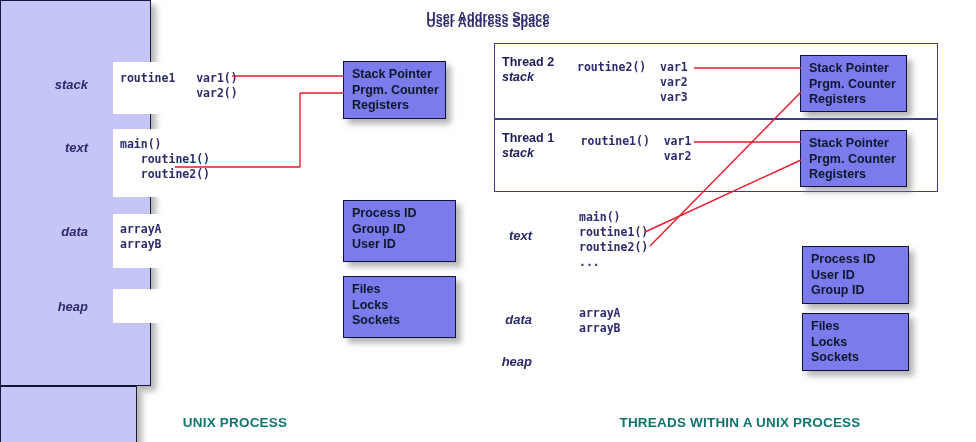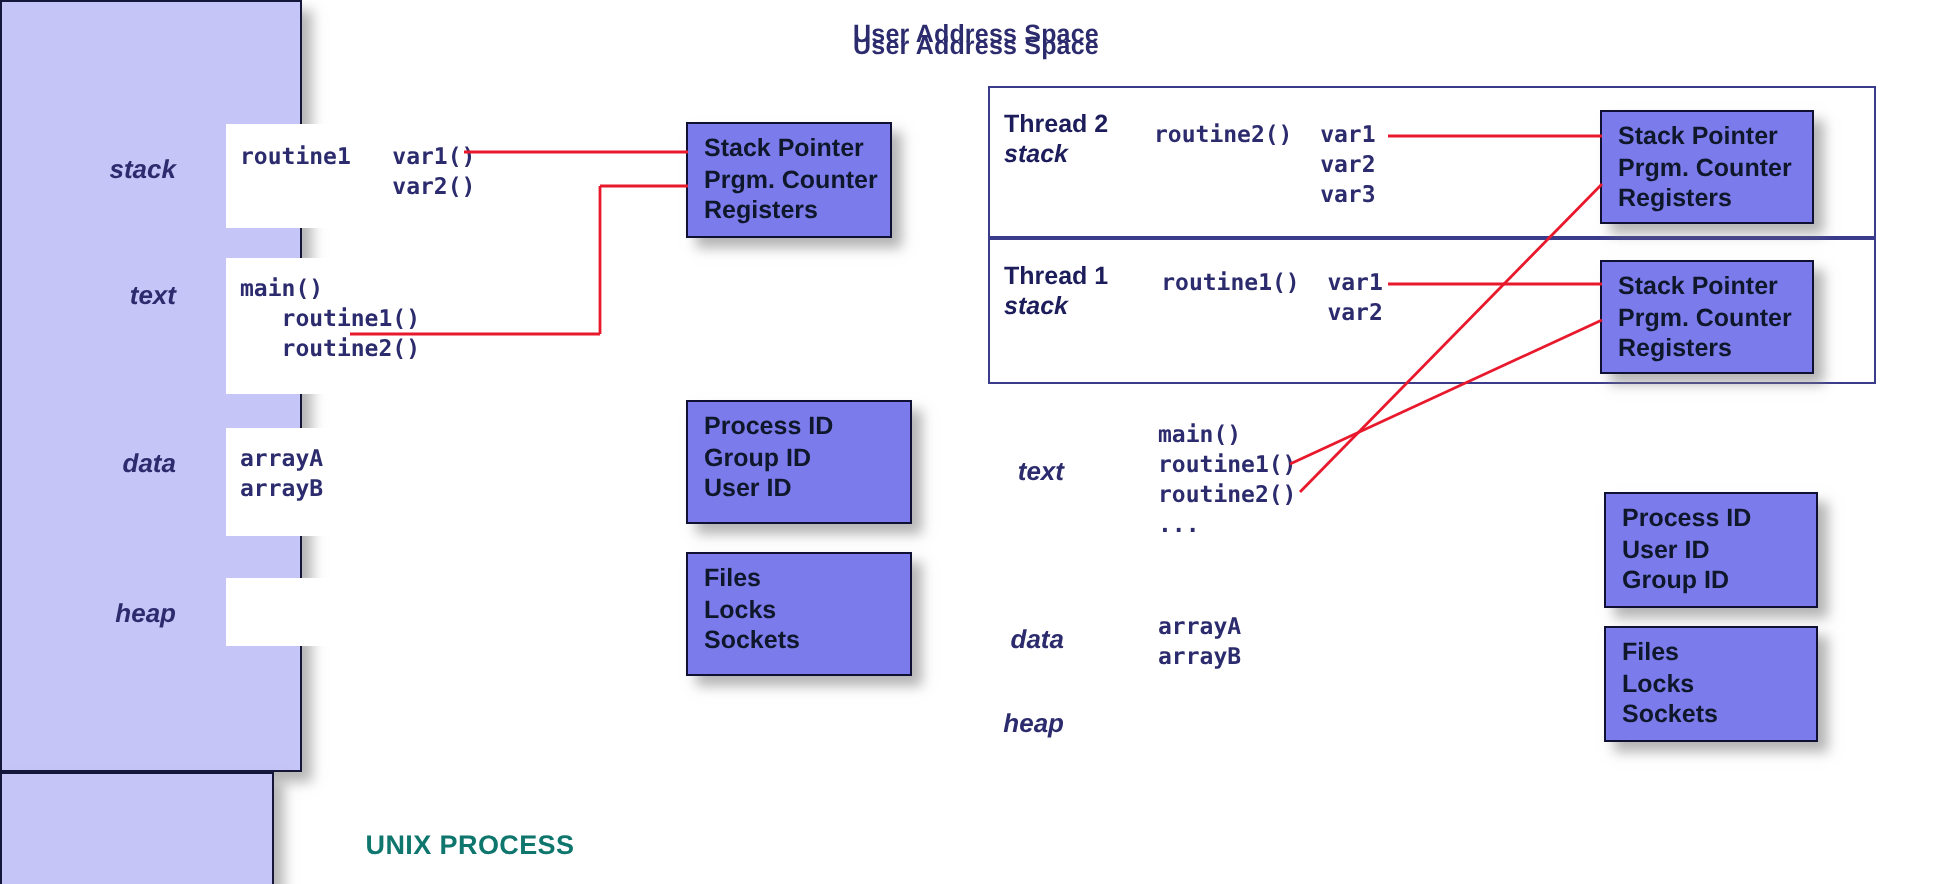--- a/index.html
+++ b/index.html
@@ -204,14 +204,15 @@
     <line x1="694" y1="68" x2="801" y2="68"></line>
 
     <line x1="694" y1="142" x2="801" y2="142"></line>
 
     <line x1="650" y1="246" x2="801" y2="92"></line>
 
     <line x1="645" y1="232" x2="801" y2="160"></line>
   </svg>
 
   <div class="caption" style="left:115px;top:415px;width:240px;">UNIX PROCESS</div>
+  <div class="caption" style="left:555px;top:415px;width:370px;">THREADS WITHIN A UNIX PROCESS</div>
 
 </div>
 
 </body></html>

